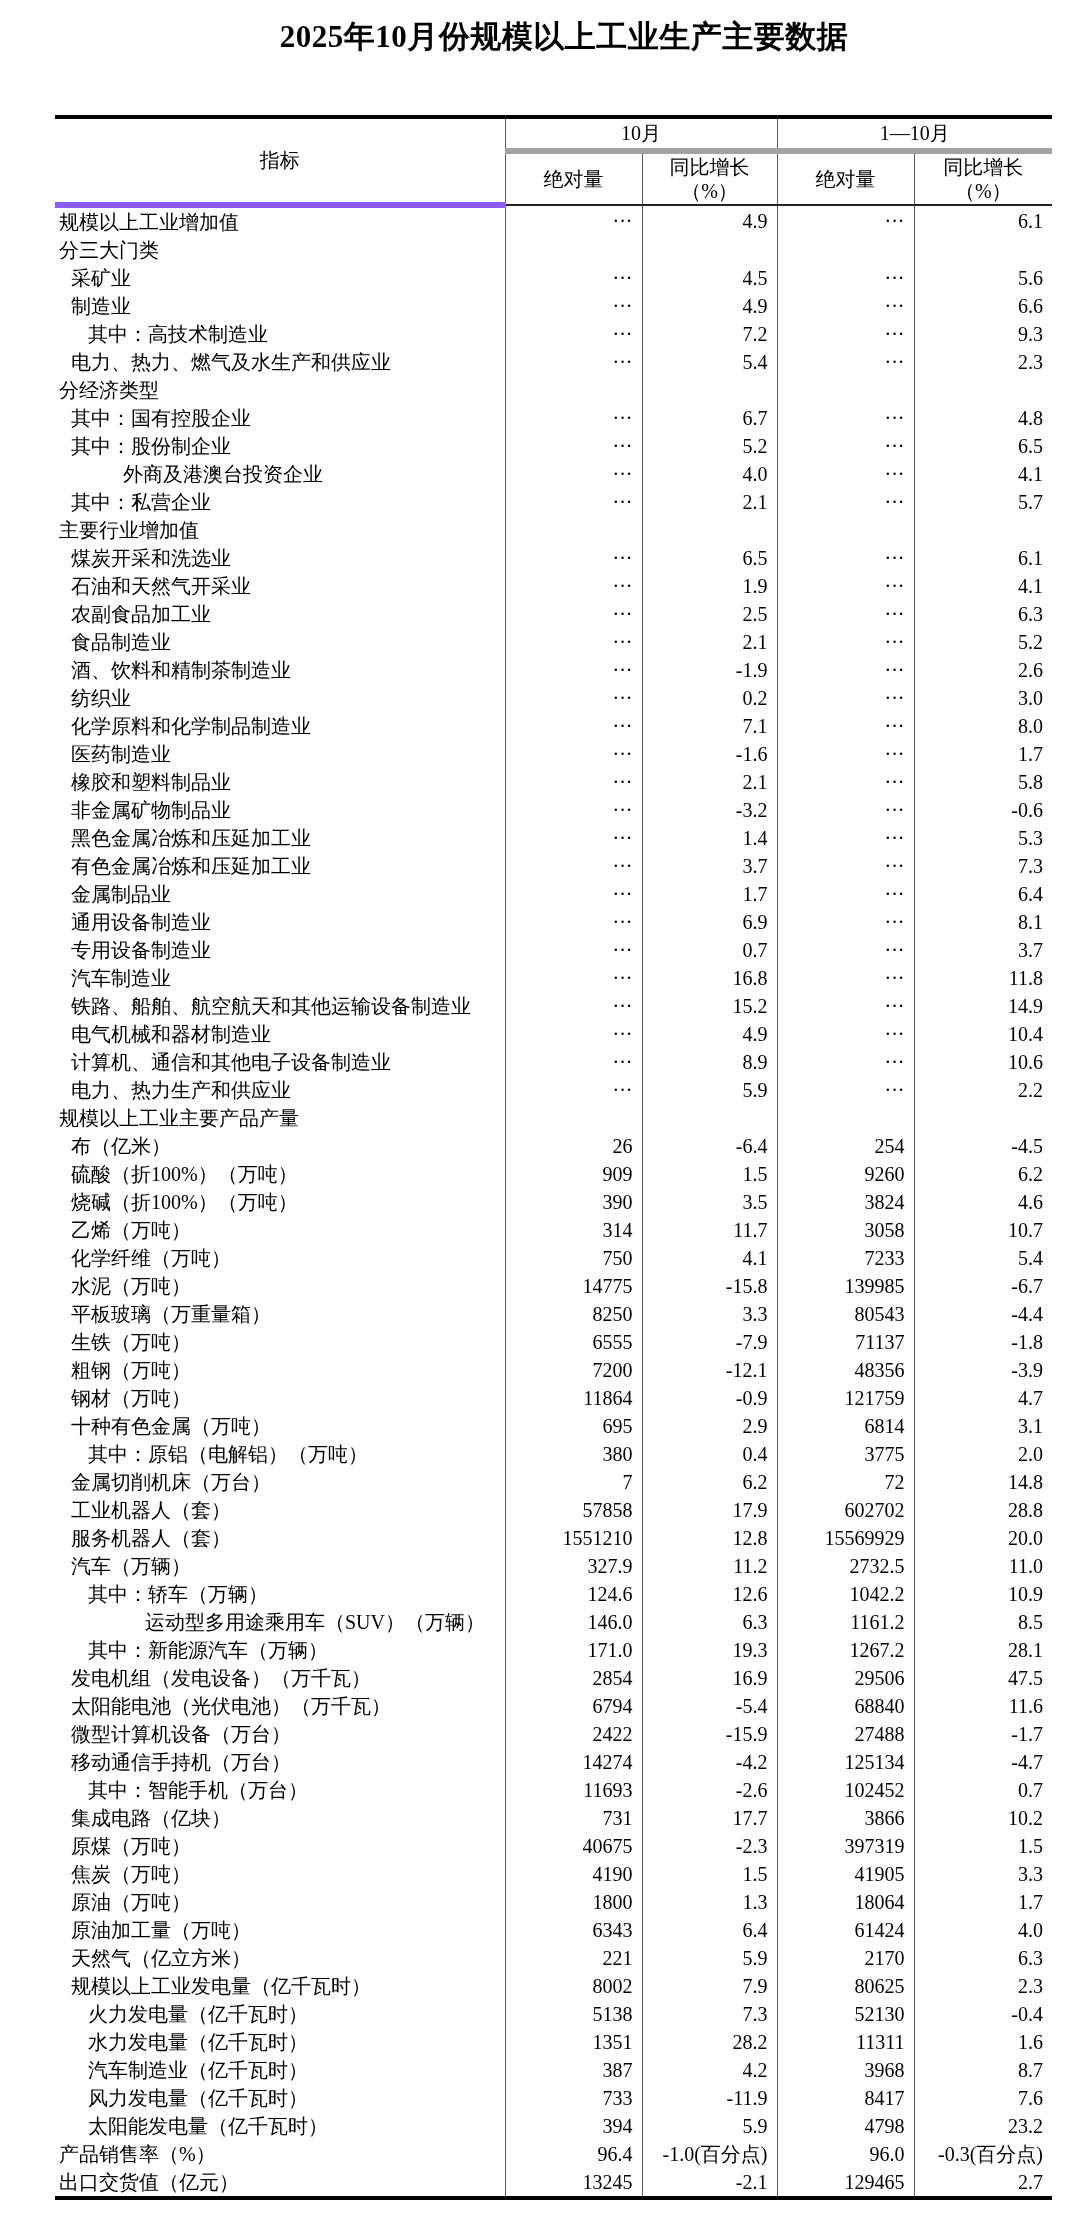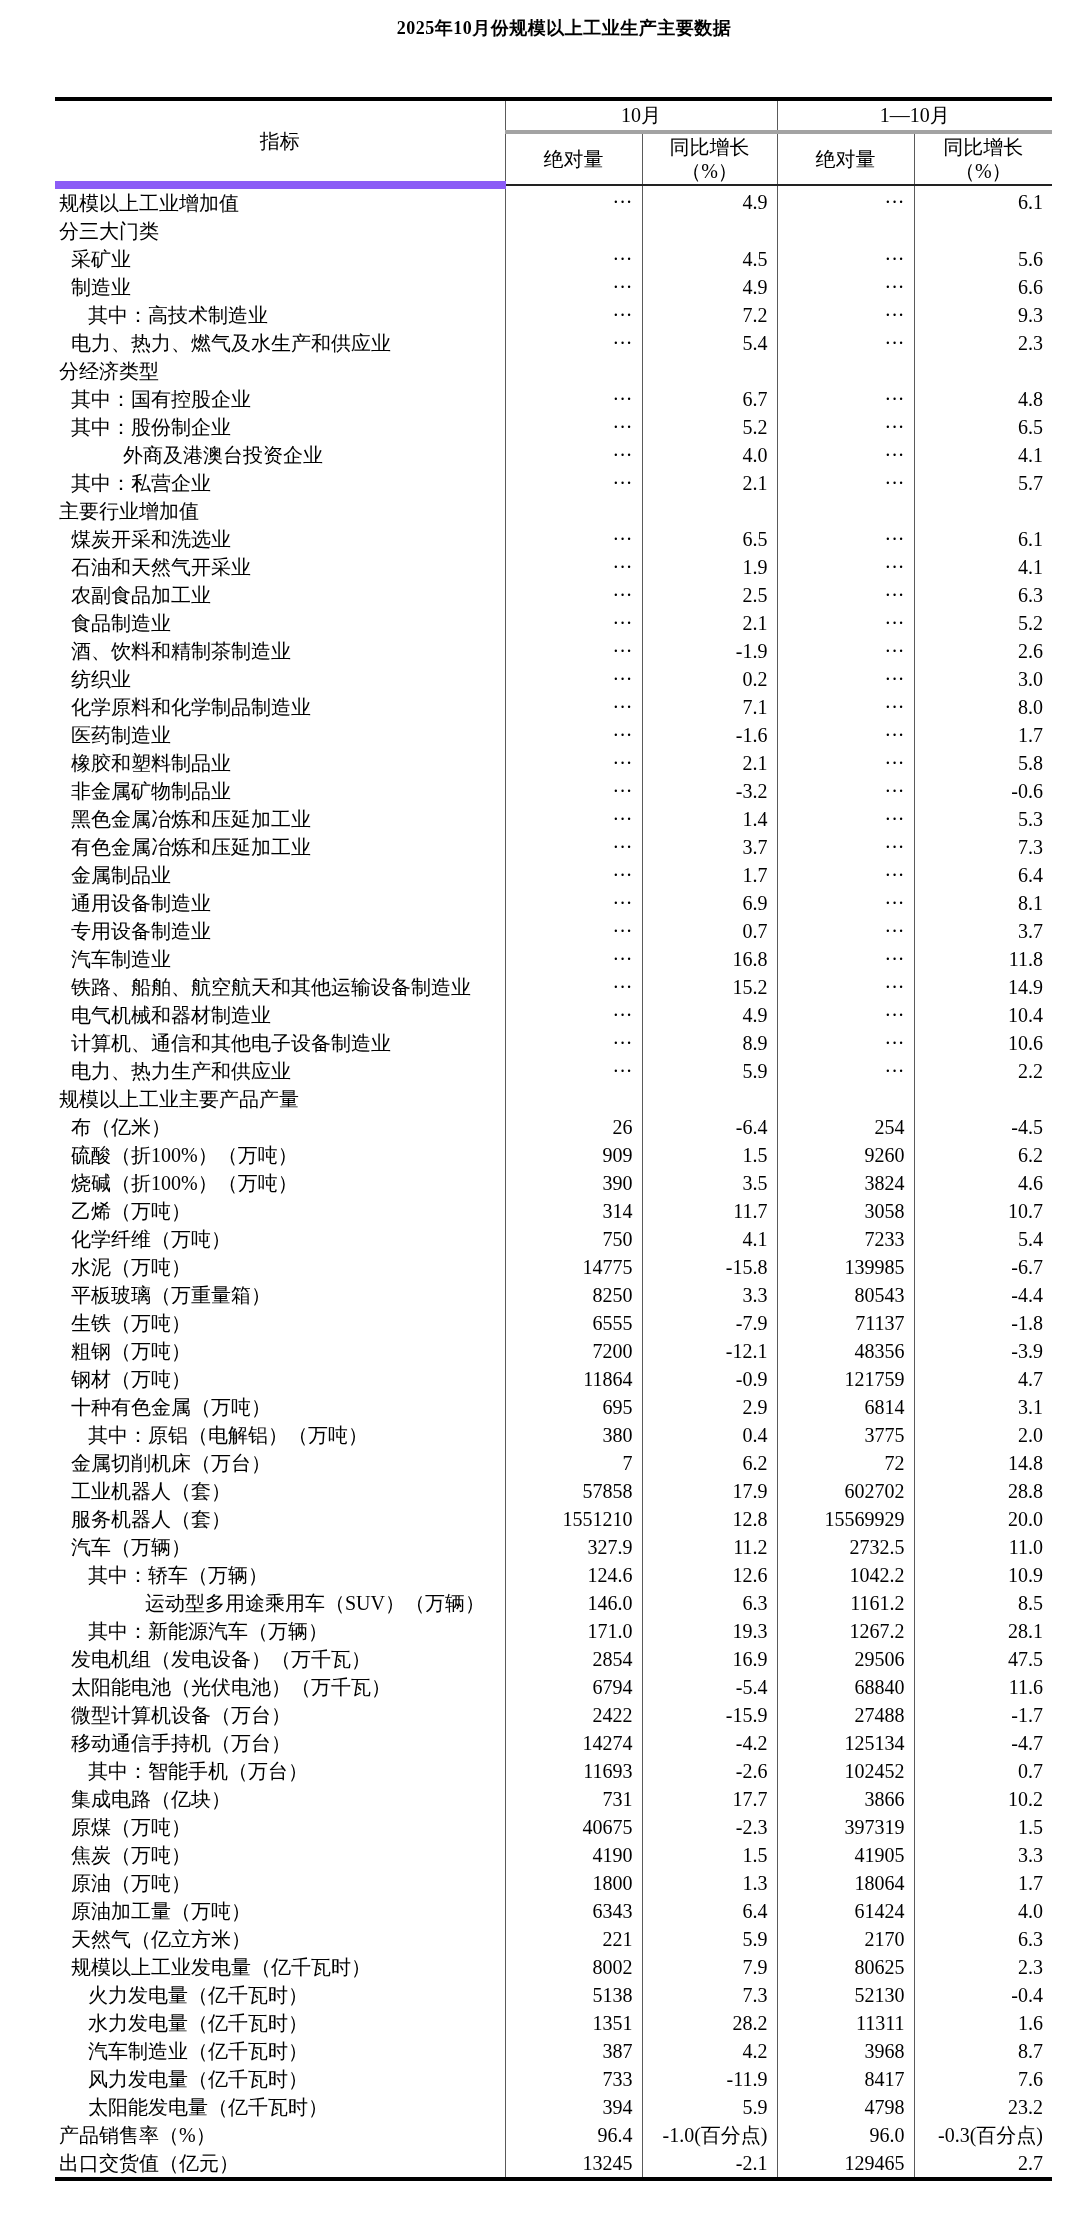--- a/index.html
+++ b/index.html
@@ -9,21 +9,21 @@
   }
   body {
     width: 1080px;
     min-height: 2215px;
     color: #000;
     font-family: "Liberation Serif", "DejaVu Serif", serif;
   }
   .page-title {
     text-align: center;
     font-weight: bold;
-    font-size: 18px;
+    font-size: 31px;
     padding-top: 16px;
     letter-spacing: 0.5px;
     margin-left: 48px;
   }
   table.stat-table {
     border-collapse: collapse;
     table-layout: fixed;
     width: 997px;
     margin: 57px 0 0 55px;
     border-top: 4px solid #000;
@@ -33,27 +33,27 @@
     font-weight: normal;
     font-size: 20px;
     padding: 0;
     overflow: hidden;
     white-space: nowrap;
   }
   
   th.h-indicator {
     text-align: center;
     vertical-align: middle;
-    border-bottom: 8px solid #8b5cf6;
+    border-bottom: 6px solid #8b5cf6;
   }
   th.h-group {
     text-align: center;
     height: 29px;
     border-left: 1px solid #5a5a5a;
-    border-bottom: 4px solid #a3a3a3;
+    border-bottom: 6px solid #a3a3a3;
     vertical-align: middle;
   }
   th.h-sub {
     text-align: center;
     height: 50px;
     border-left: 1px solid #5a5a5a;
     border-bottom: 2px solid #222;
     vertical-align: middle;
     line-height: 24px;
   }

